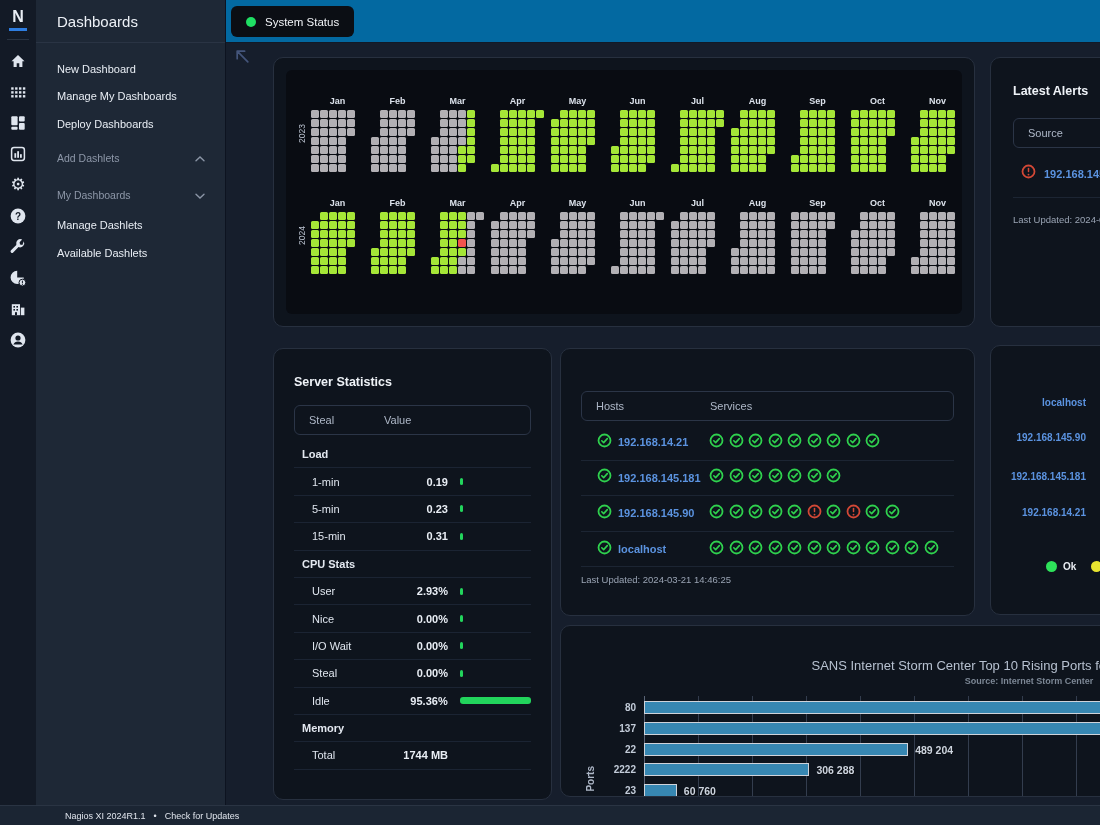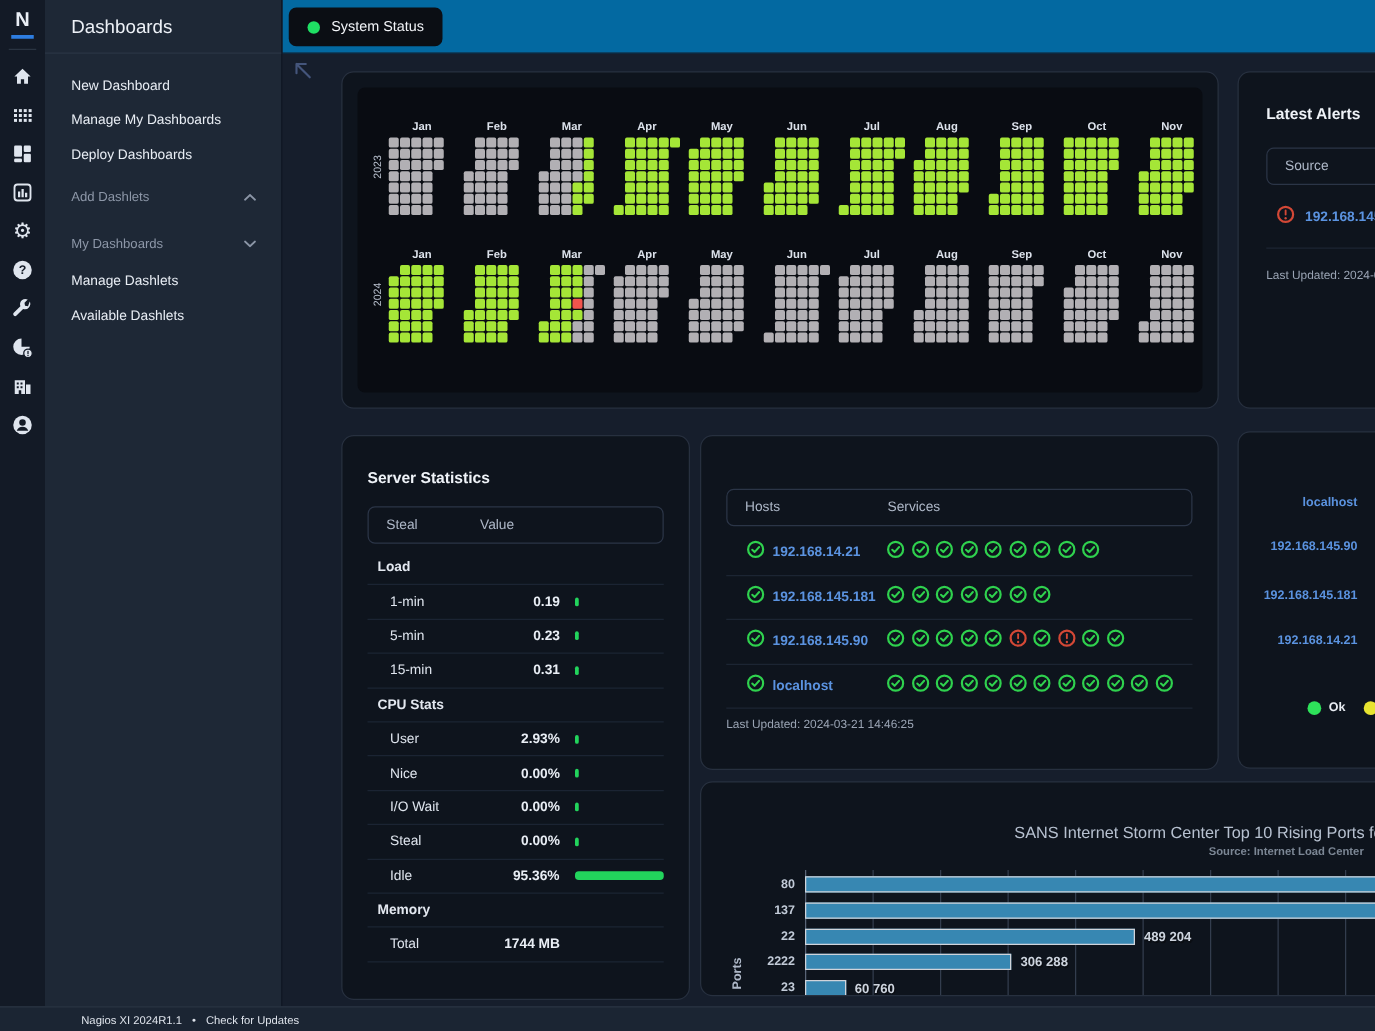--- a/index.html
+++ b/index.html
@@ -1328,21 +1328,21 @@
       <span class="hs-dot" style="background: rgb(46, 226, 90);"></span>
       <span>Ok</span>
     </div>
     <div class="hs-leg" style="left: 100px; top: 215px;">
       <span class="hs-dot" style="background: rgb(232, 228, 48);"></span>
     </div>
   </div>
 
 <div id="p-chart" class="panel">
   <div id="bc-title">SANS Internet Storm Center Top 10 Rising Ports for 2024-03-21</div>
-  <div id="bc-sub">Source: Internet Load Center</div>
+  <div id="bc-sub">Source: Internet Storm Center</div>
   <div id="bc-ylab">Ports</div>
   <div id="bc-plot">
       <div class="bc-grid" style="left: 137px;"></div>
       <div class="bc-grid" style="left: 191px;"></div>
       <div class="bc-grid" style="left: 245px;"></div>
       <div class="bc-grid" style="left: 299px;"></div>
       <div class="bc-grid" style="left: 353px;"></div>
       <div class="bc-grid" style="left: 407px;"></div>
       <div class="bc-grid" style="left: 461px;"></div>
       <div class="bc-grid" style="left: 515px;"></div>

